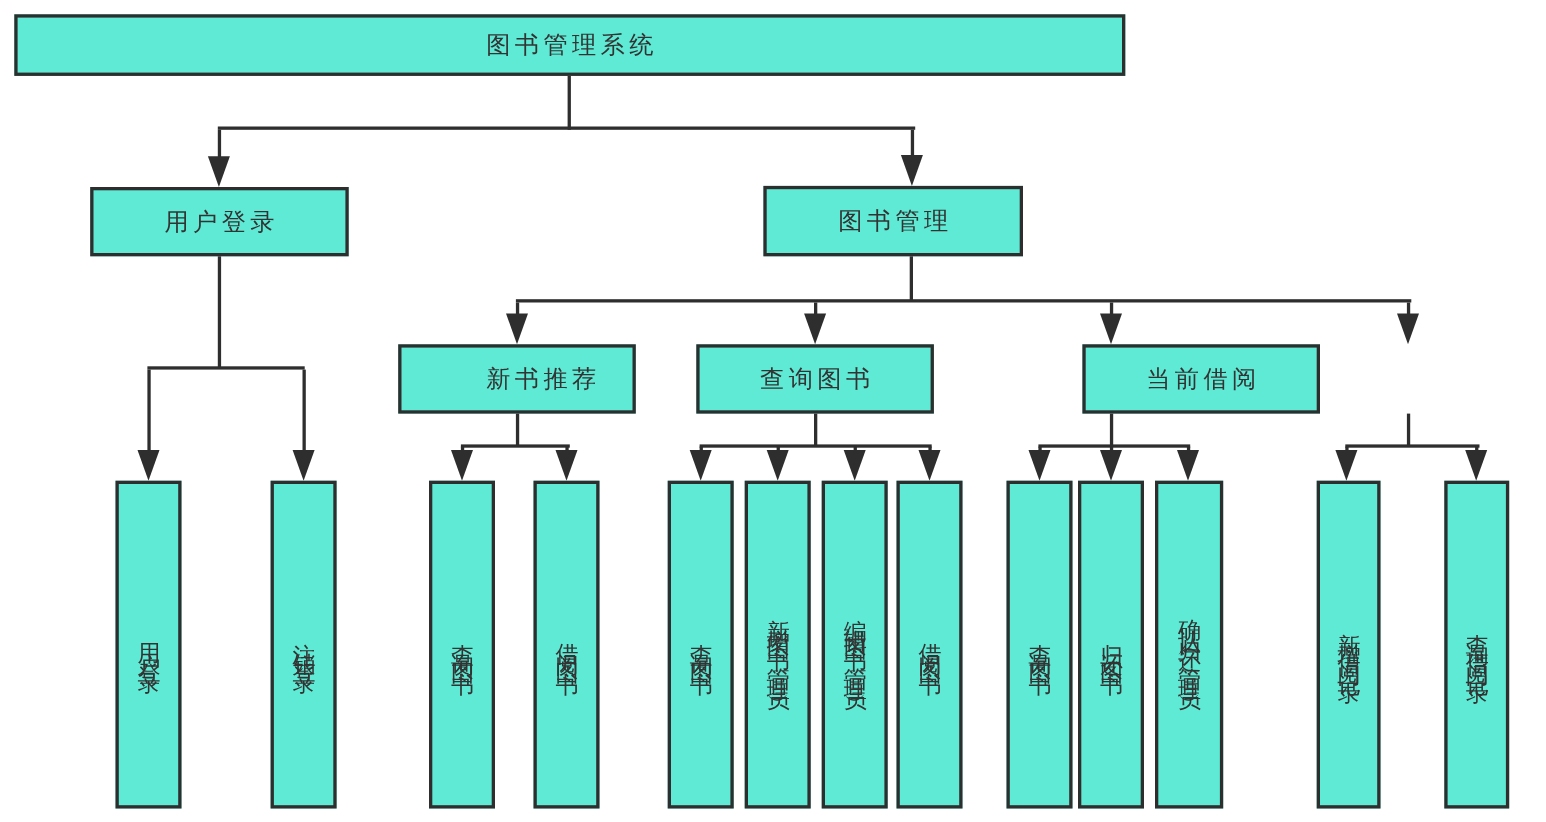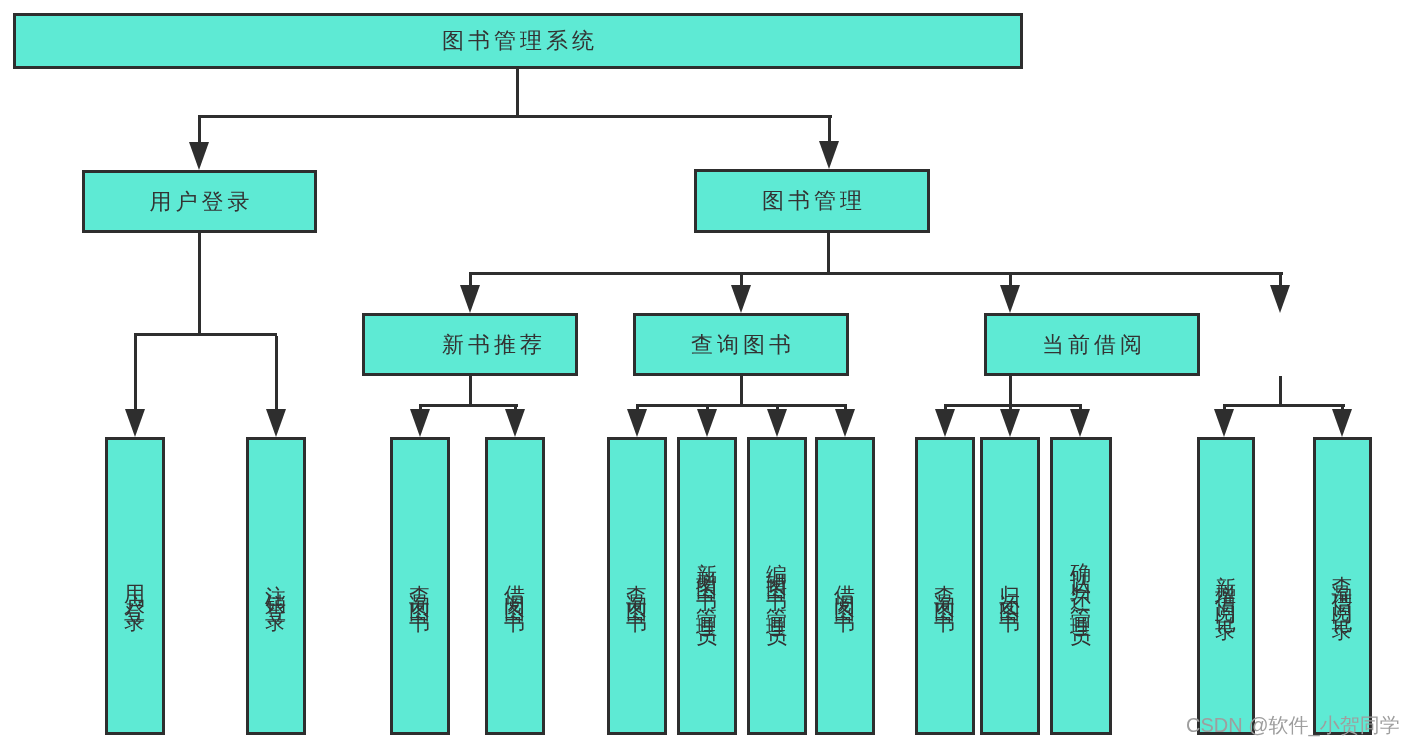--- a/index.html
+++ b/index.html
@@ -176,15 +176,14 @@
     <span class="vtext">确认归还（管理员）</span>
   </div>
 
   <div class="box" style="left:1197px;top:437px;width:58px;height:298px;">
     <span class="vtext">新增借阅记录</span>
   </div>
   <div class="box" style="left:1313px;top:437px;width:59px;height:298px;">
     <span class="vtext">查询借阅记录</span>
   </div>
 
-  <div id="watermark">CSDN @软件_小贺同学</div>
 
 </div>
 
 </body></html>

